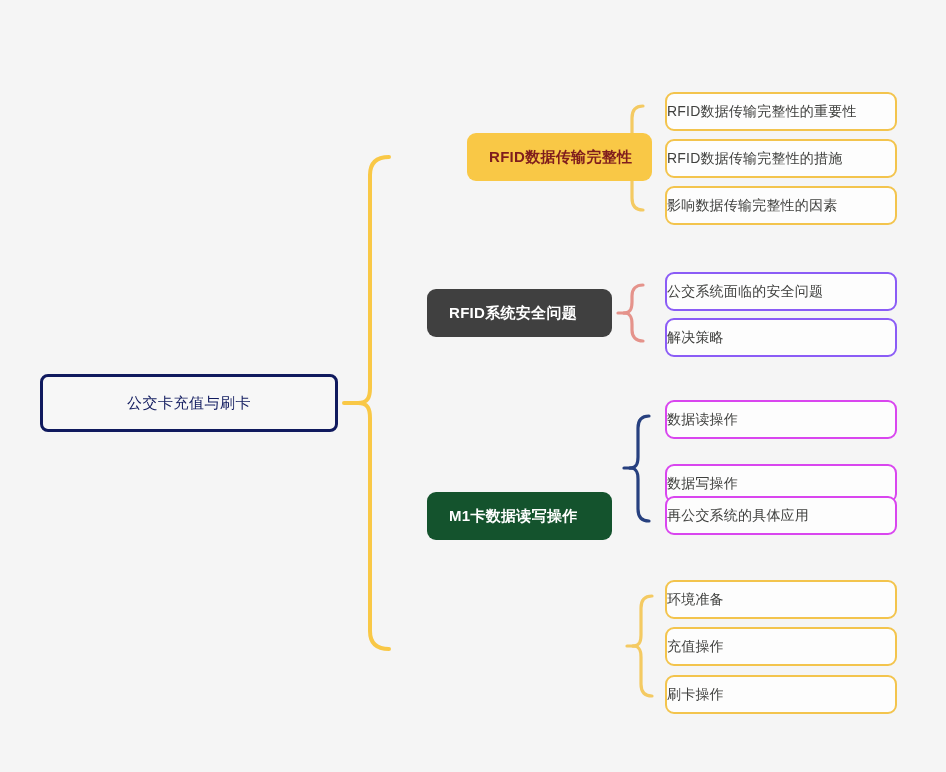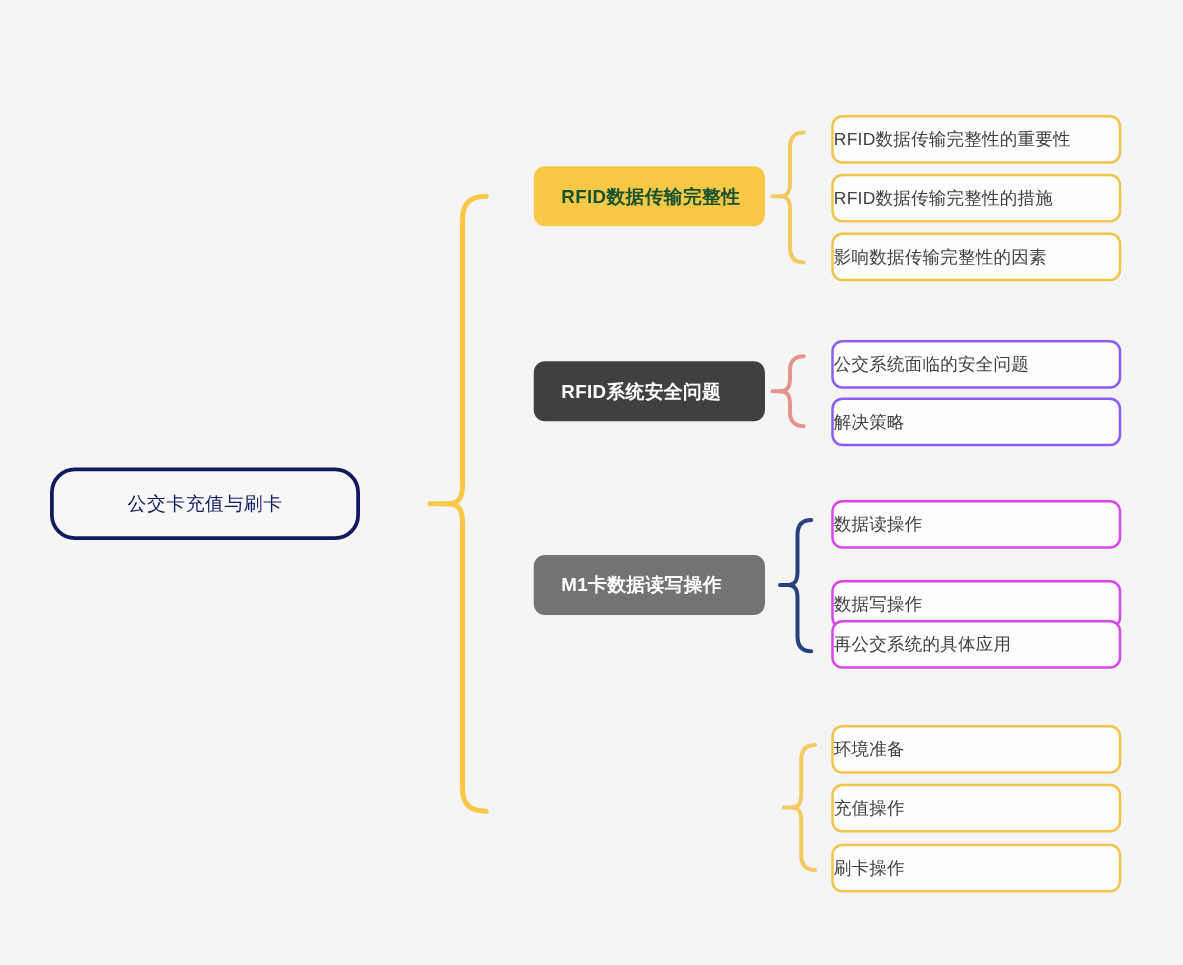--- a/index.html
+++ b/index.html
@@ -25,25 +25,25 @@
     width: 946px;
     height: 772px;
     pointer-events: none;
   }
 
   
   .root-node {
     position: absolute;
     left: 40px;
     top: 374px;
-    width: 248px;
+    width: 298px;
     height: 58px;
     box-sizing: border-box;
     border: 3px solid #101a5e;
-    border-radius: 20px;
+    border-radius: 8px;
     background: #f7f7f7;
     display: flex;
     align-items: center;
     justify-content: center;
     color: #101a5e;
     font-size: 15px;
     letter-spacing: .5px;
   }
 
   
@@ -54,23 +54,23 @@
     height: 48px;
     box-sizing: border-box;
     border-radius: 9px;
     display: flex;
     align-items: center;
     padding-left: 22px;
     font-size: 15px;
     font-weight: bold;
     letter-spacing: .3px;
   }
-  .branch-node.c-amber  { background: #f9c846; color: #14532d; }
+  .branch-node.c-amber  { background: #f9c846; color: #7f1d1d; margin-left: 40px; }
   .branch-node.c-coral  { background: #404040; color: #ffffff; }
-  .branch-node.c-navy   { background: #737373; color: #ffffff; }
+  .branch-node.c-navy   { background: #14532d; color: #ffffff; margin-top: 48px; }
 
   
   .leaf-node {
     position: absolute;
     left: 665px;
     width: 232px;
     height: 39px;
     box-sizing: border-box;
     border-radius: 9px;
     background: #fdfdfd;

